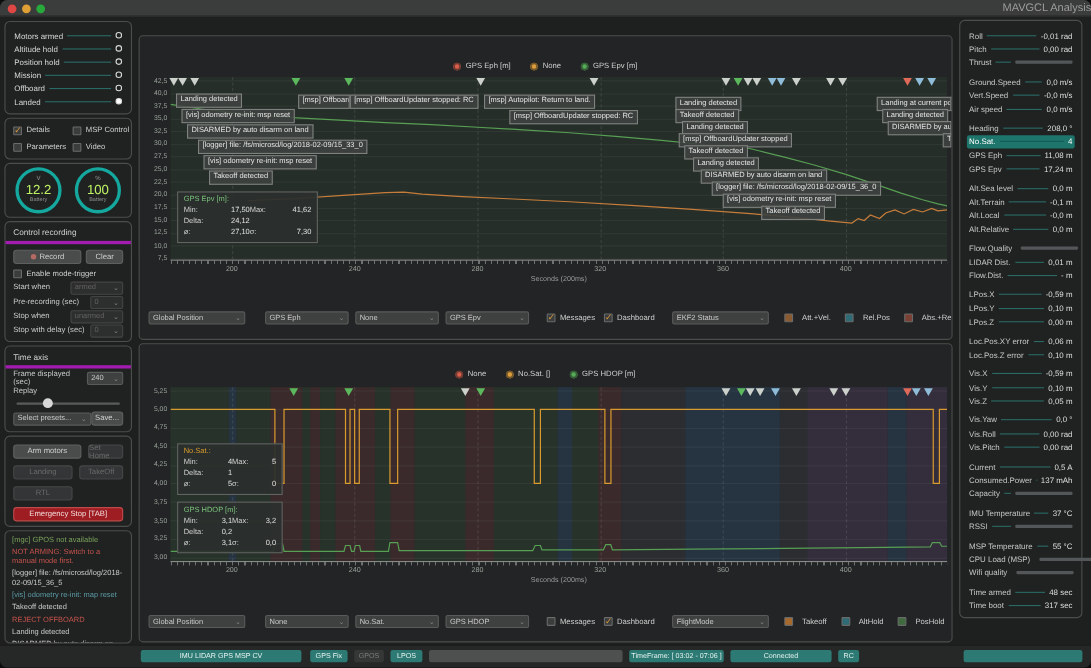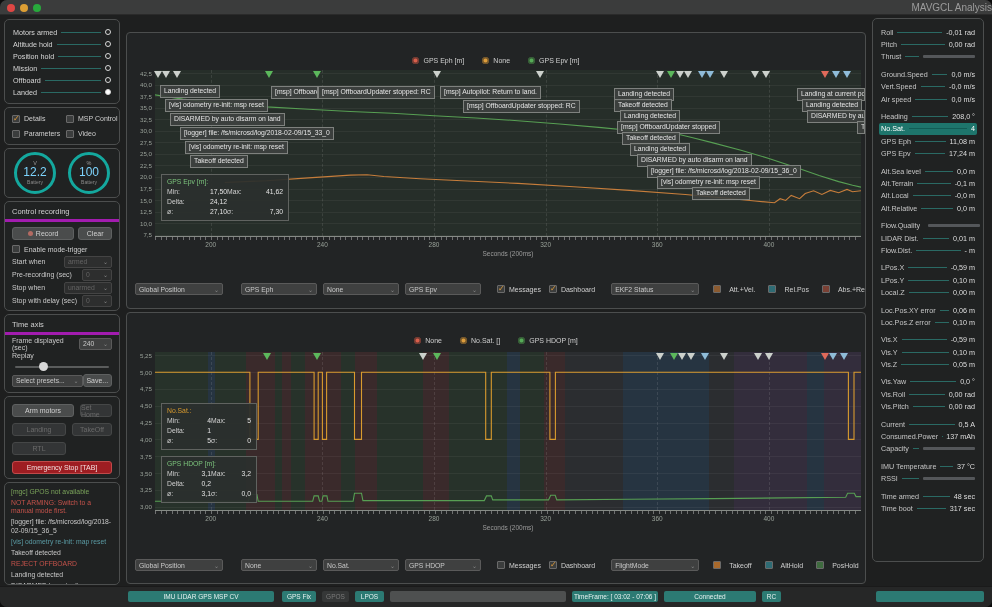--- a/index.html
+++ b/index.html
@@ -25,21 +25,21 @@
   .leader{flex:1;height:1px;background:#2a6a64;margin:0 4px;}
   .led{width:6px;height:6px;border:1px solid #d8d8d8;border-radius:50%;flex:none;}
   .led.on{background:#ffffff;}
   #p-toggles{left:4px;top:107px;width:116px;height:38px;padding:6px 7px;display:grid;grid-template-columns:54px 1fr;grid-row-gap:7px;align-content:center;}
   .check{width:8px;height:8px;background:#3b3d3d;border:1px solid #6a6a6a;border-radius:1px;position:relative;flex:none;display:inline-block;}
   .check.on::after{content:"\2713";color:#e09c3a;font-size:8px;line-height:8px;position:absolute;top:-1px;left:0px;}
   .chklbl{display:flex;align-items:center;gap:4px;font-size:7px;color:#cfcfcf;white-space:nowrap;}
   #p-gauges{left:4px;top:148px;width:116px;height:50px;display:flex;align-items:center;justify-content:center;gap:12px;}
   .gauge{width:42px;height:42px;border-radius:50%;border:3px solid #14a89e;display:flex;flex-direction:column;align-items:center;justify-content:center;}
   .gunit{font-size:5.5px;color:#9a9a9a;line-height:5px;}
-  .gval{font-size:12px;color:#7dd3fc;line-height:13px;}
+  .gval{font-size:12px;color:#bef264;line-height:13px;}
   .gcap{font-size:5px;color:#8a8a8a;line-height:6px;}
   #p-rec{left:4px;top:201px;width:116px;height:110px;}
   .rec-btn-row{display:flex;gap:4px;padding:5px 7px 2px 7px;}
   .btn{background:#4a4c4c;border:1px solid #5e6060;border-radius:3px;color:#d0d0d0;font-size:7px;height:13px;display:flex;align-items:center;justify-content:center;gap:3px;}
   .btn.dis{background:#333536;color:#6a6a6a;border-color:#454747;}
   .rec-dot{width:5px;height:5px;border-radius:50%;background:#b36a62;display:inline-block;}
   #record-btn{flex:1.9;}#clear-btn{flex:1;}
   .trigger-row{display:flex;align-items:center;gap:4px;padding:3px 7px 2px 7px;font-size:7px;color:#cfcfcf;}
   .lv-row{display:flex;align-items:center;justify-content:space-between;padding:0 7px;height:13px;font-size:7px;color:#c9c9c9;}
   .sel{display:flex;align-items:center;justify-content:space-between;background:#3f4040;border:1px solid #5a5a5a;border-radius:2px;color:#c9c9c9;padding:0 3px;font-size:6.8px;height:12px;white-space:nowrap;overflow:hidden;}
@@ -727,21 +727,21 @@
           <span class="lbl">LPos.X</span>
           <span class="leader"></span>
           <span class="val">-0,59 m</span>
         </div>
         <div class="trow">
           <span class="lbl">LPos.Y</span>
           <span class="leader"></span>
           <span class="val">0,10 m</span>
         </div>
         <div class="trow">
-          <span class="lbl">Local.Z</span>
+          <span class="lbl">LPos.Z</span>
           <span class="leader"></span>
           <span class="val">0,00 m</span>
         </div>
       </div>
       <div class="tgroup">
         <div class="trow">
           <span class="lbl">Loc.Pos.XY error</span>
           <span class="leader"></span>
           <span class="val">0,06 m</span>
         </div>
@@ -805,20 +805,41 @@
         </div>
       </div>
       <div class="tgroup">
         <div class="trow">
           <span class="lbl">IMU Temperature</span>
           <span class="leader"></span>
           <span class="val">37 °C</span>
         </div>
         <div class="trow">
           <span class="lbl">RSSI</span>
+          <span class="leader"></span>
+          <span class="tbar">
+            <span style="display: block; width: 100%;"></span>
+          </span>
+        </div>
+      </div>
+      <div class="tgroup">
+        <div class="trow">
+          <span class="lbl">MSP Temperature</span>
+          <span class="leader"></span>
+          <span class="val">55 °C</span>
+        </div>
+        <div class="trow">
+          <span class="lbl">CPU Load (MSP)</span>
+          <span class="leader"></span>
+          <span class="tbar">
+            <span style="display: block; width: 35%;"></span>
+          </span>
+        </div>
+        <div class="trow">
+          <span class="lbl">Wifi quality</span>
           <span class="leader"></span>
           <span class="tbar">
             <span style="display: block; width: 100%;"></span>
           </span>
         </div>
       </div>
       <div class="tgroup">
         <div class="trow">
           <span class="lbl">Time armed</span>
           <span class="leader"></span>

